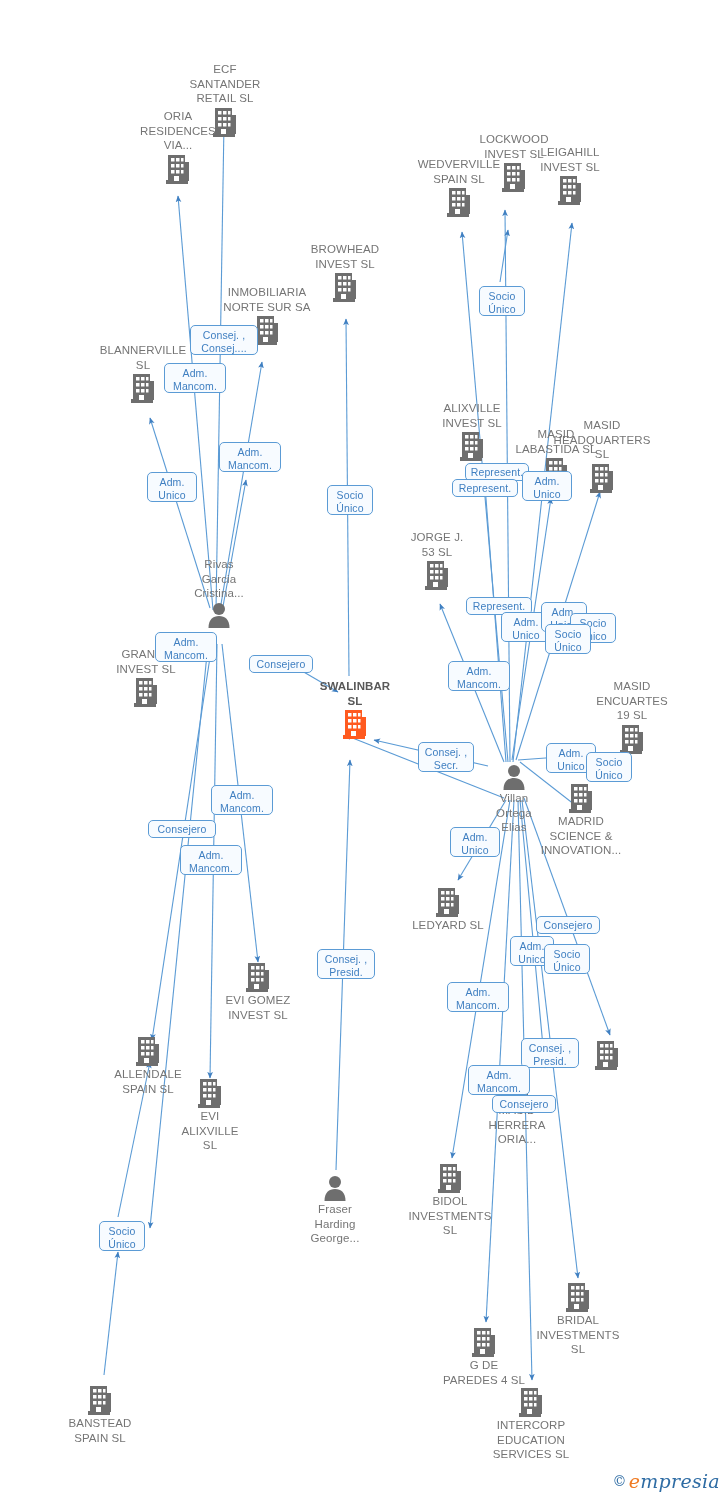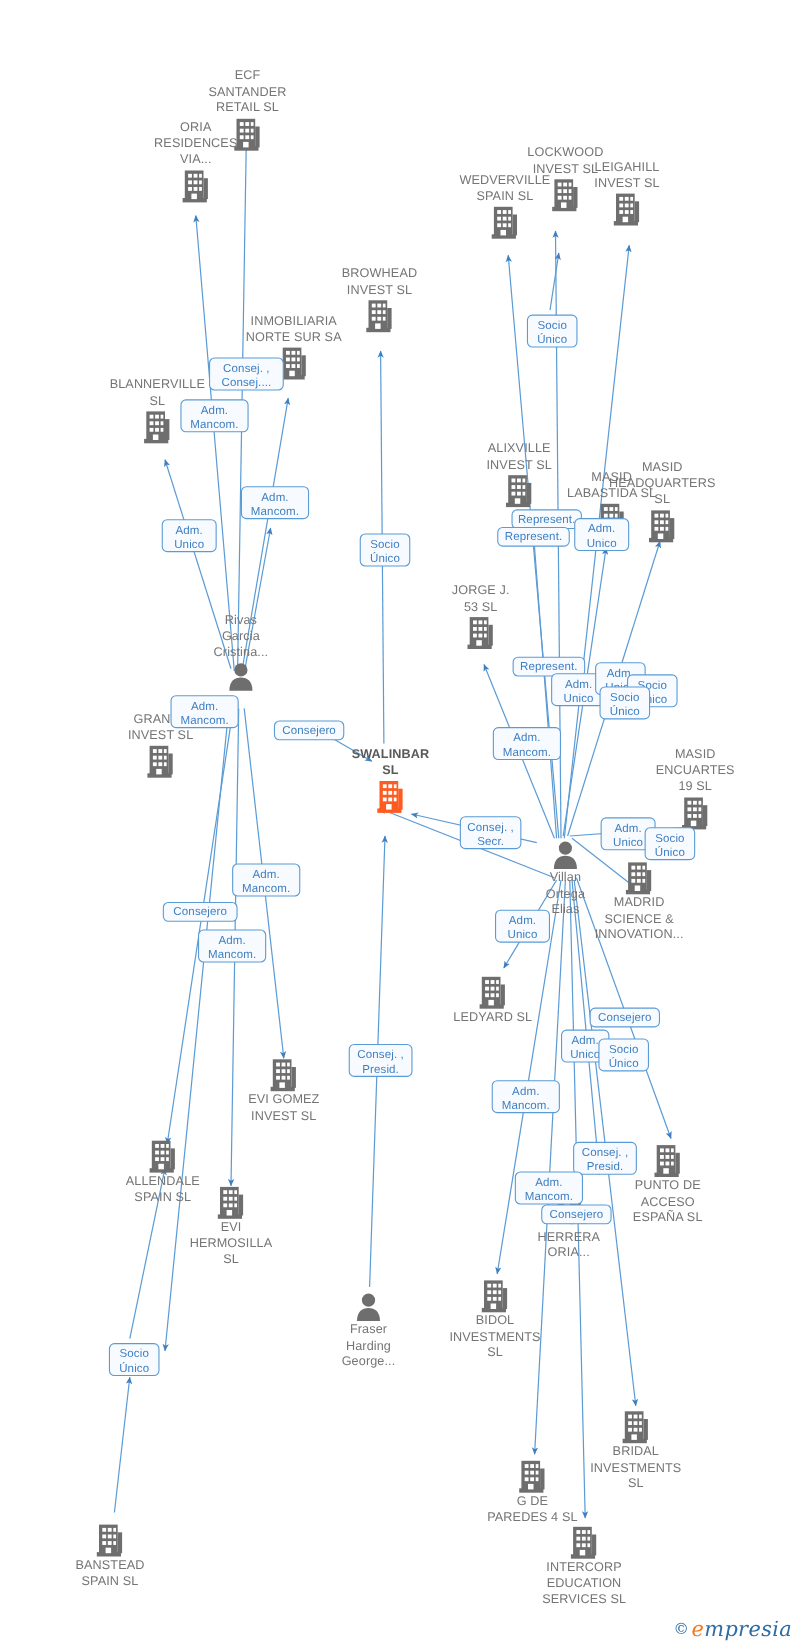--- a/index.html
+++ b/index.html
@@ -655,23 +655,20 @@
             <rect x="8" y="11" width="3.5" height="3.5"></rect>
             <rect x="13" y="11" width="3.5" height="3.5"></rect>
             <rect x="18" y="11" width="2.5" height="3.5"></rect>
             <rect x="8" y="17" width="3.5" height="3.5"></rect>
             <rect x="13" y="17" width="3.5" height="3.5"></rect>
             <rect x="18" y="17" width="2.5" height="3.5"></rect>
             <rect x="11" y="23" width="5" height="5"></rect>
           </g>
         </svg>
     </span>
-    <span class="nlabel">PUNTO DE
-ACCESO
-ESPAÑA  SL</span>
   </div>
 
   <div class="node" style="left:148px;top:1035px;">
     <span class="glyph">
       <svg width="30" height="32" viewBox="0 0 30 32">
           <g fill="#6e6e6e">
             <rect x="5" y="2" width="17" height="26"></rect>
             <rect x="3" y="27" width="22" height="4"></rect>
             <rect x="22" y="9" width="4" height="19"></rect>
           </g>
@@ -709,21 +706,21 @@
             <rect x="13" y="11" width="3.5" height="3.5"></rect>
             <rect x="18" y="11" width="2.5" height="3.5"></rect>
             <rect x="8" y="17" width="3.5" height="3.5"></rect>
             <rect x="13" y="17" width="3.5" height="3.5"></rect>
             <rect x="18" y="17" width="2.5" height="3.5"></rect>
             <rect x="11" y="23" width="5" height="5"></rect>
           </g>
         </svg>
     </span>
     <span class="nlabel">EVI
-HERMOSILLA
+ALIXVILLE
 SL</span>
   </div>
 
   <div class="node" style="left:517px;top:1071px;">
     <span class="glyph">
       <svg width="30" height="32" viewBox="0 0 30 32">
           <g fill="#6e6e6e">
             <rect x="5" y="2" width="17" height="26"></rect>
             <rect x="3" y="27" width="22" height="4"></rect>
             <rect x="22" y="9" width="4" height="19"></rect>

